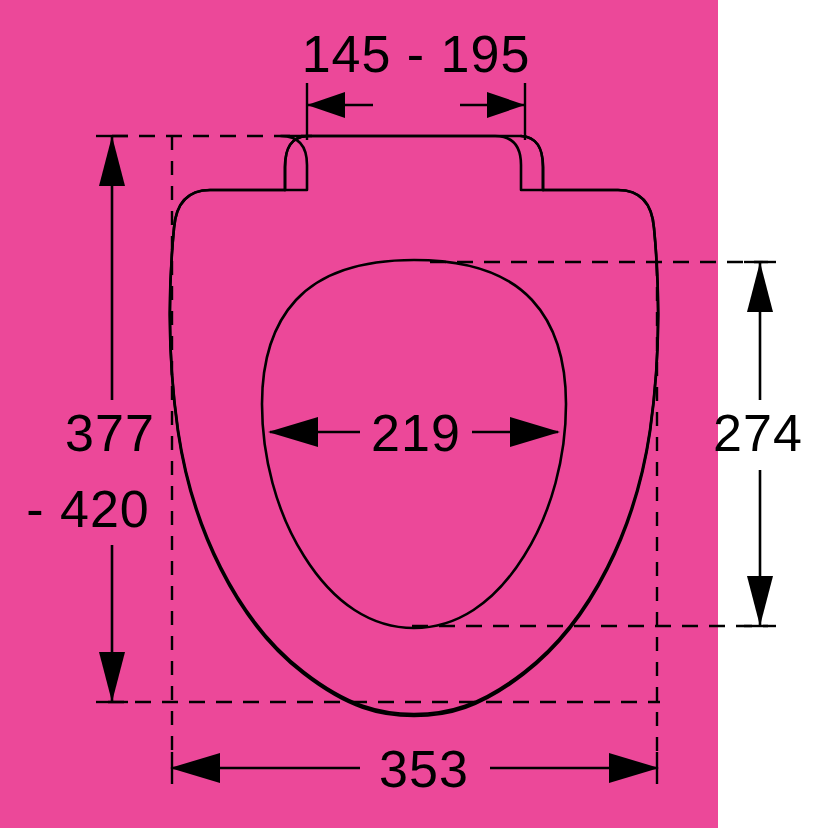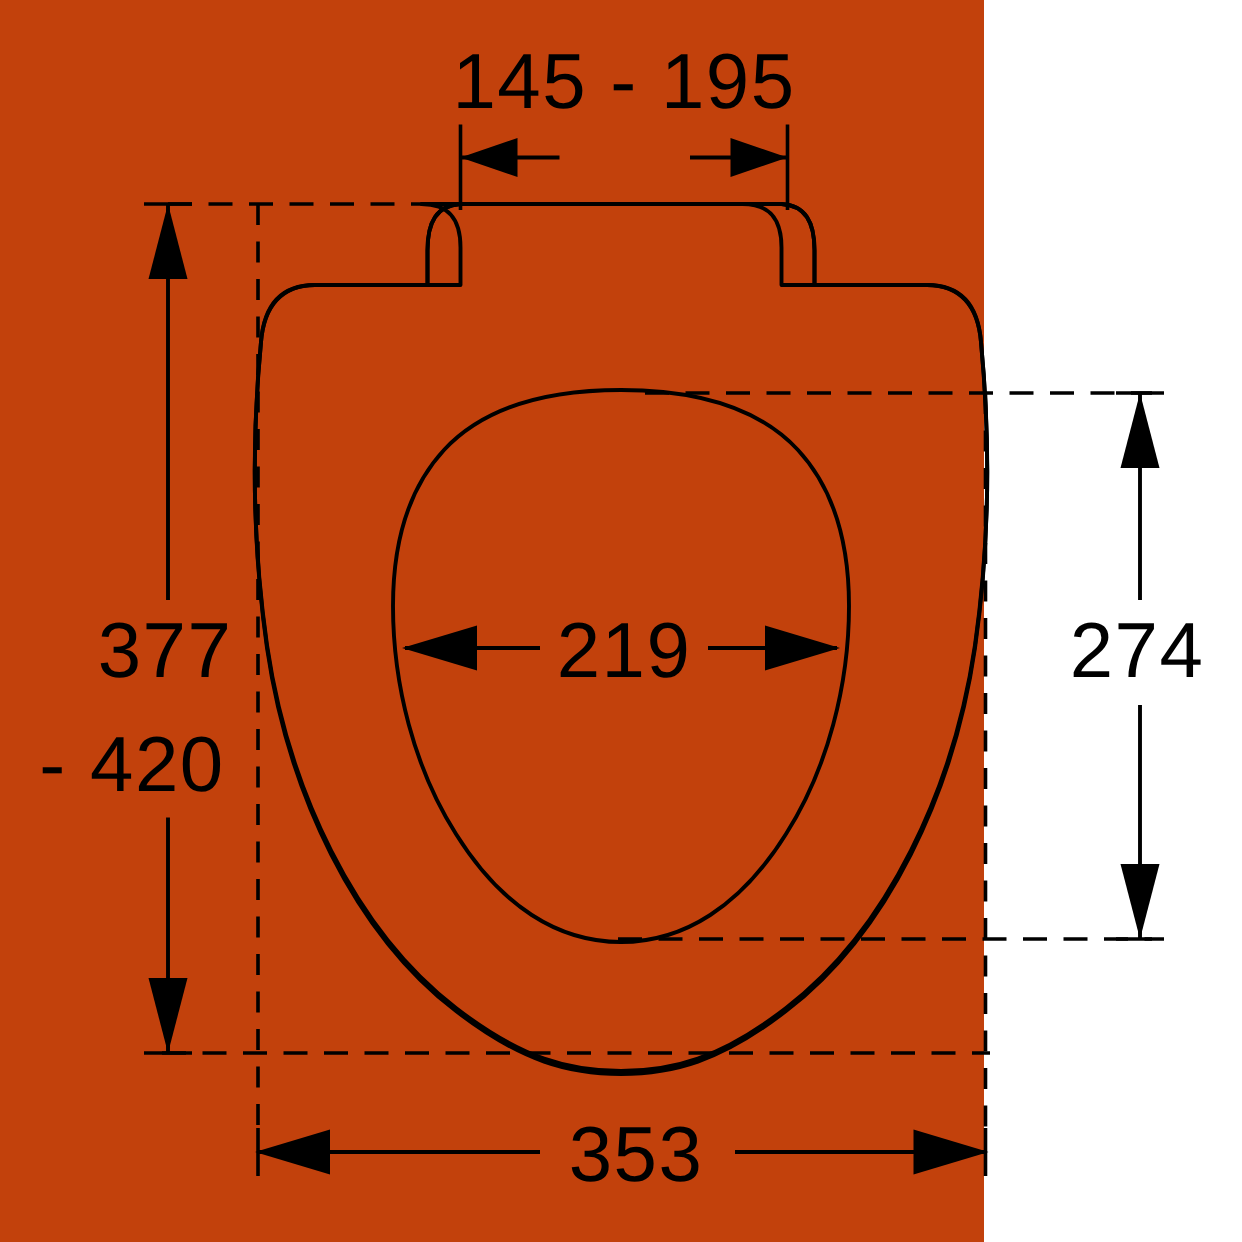--- a/index.html
+++ b/index.html
@@ -9,23 +9,23 @@
     background: #ffffff;
   }
   body {
     width: 828px;
     height: 828px;
     overflow: hidden;
     font-family: "Liberation Sans", sans-serif;
   }
   #drawing-root {
     position: relative;
-    width: 656px;
+    width: 718px;
     height: 828px;
-    background: #c2410c;
+    background: #ec4899;
   }
   svg#technical-drawing {
     display: block;
     width: 828px;
     height: 828px;
   }
   .dim-text {
     font-family: "Liberation Sans", sans-serif;
     font-size: 52px;
     fill: #000000;

